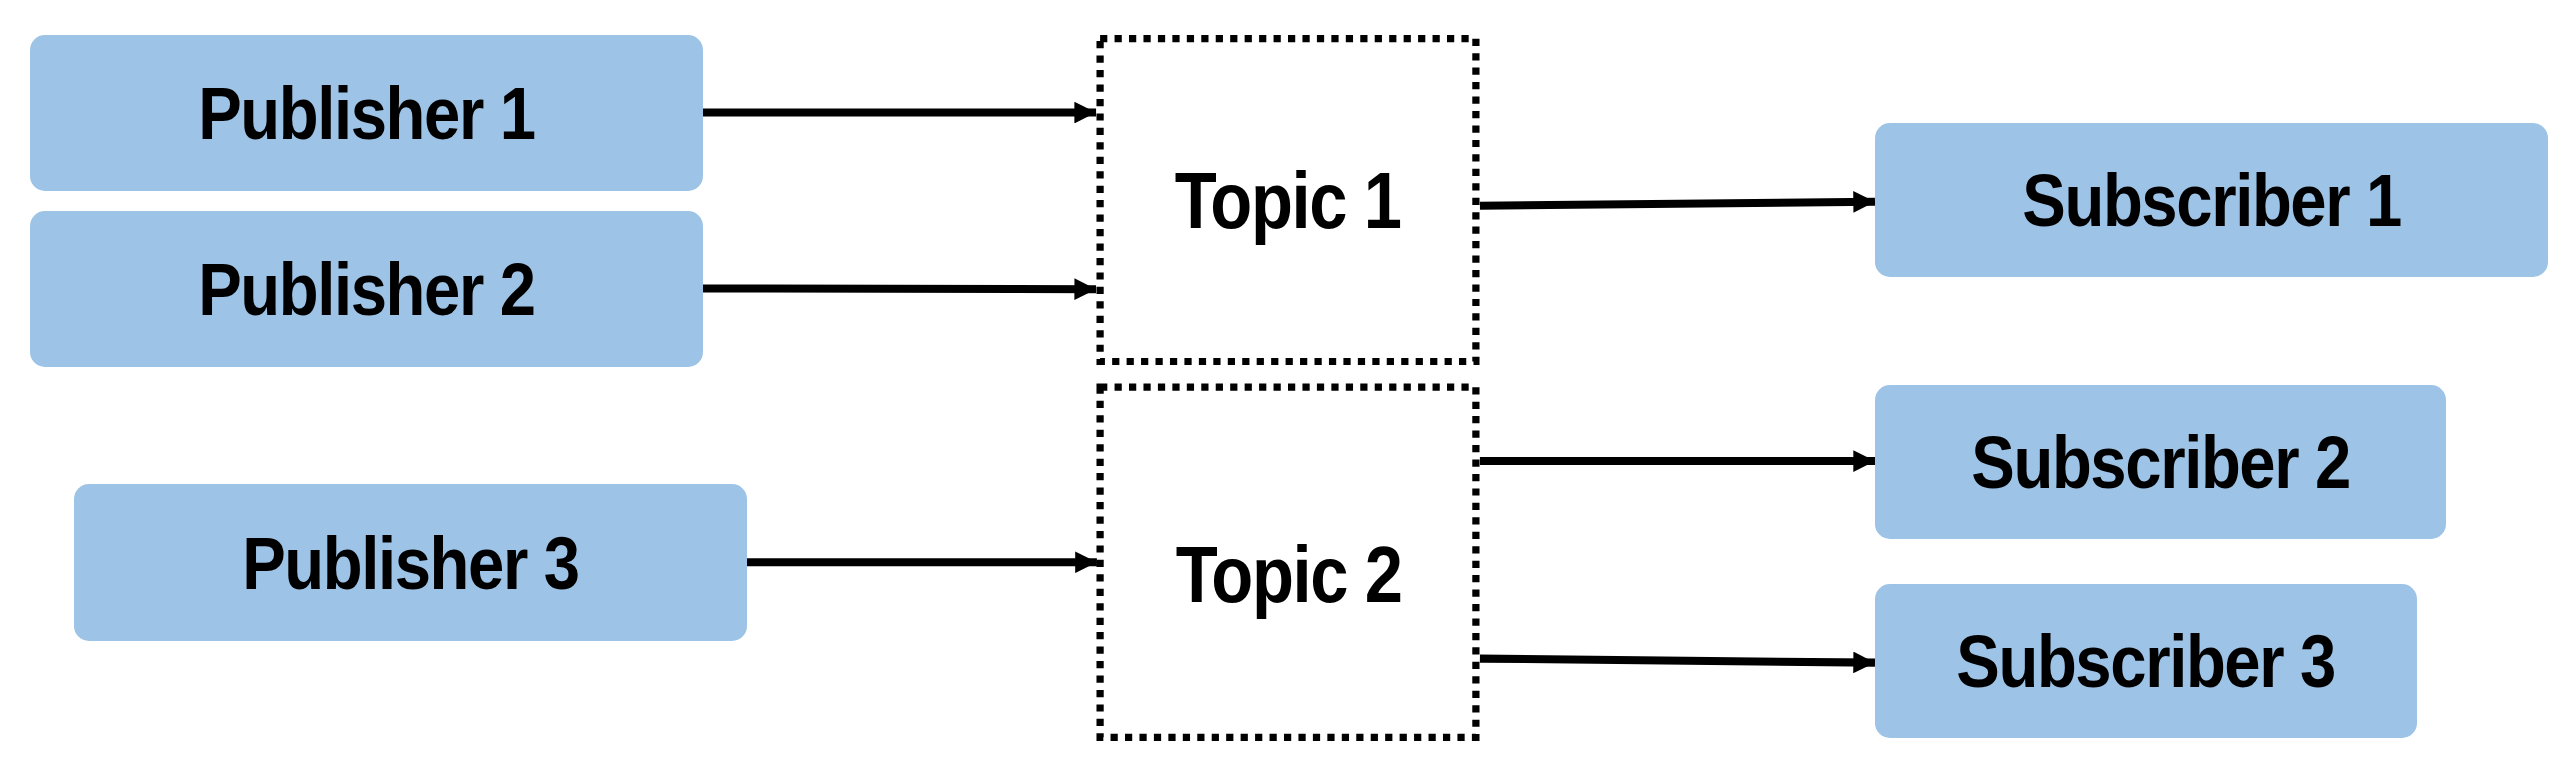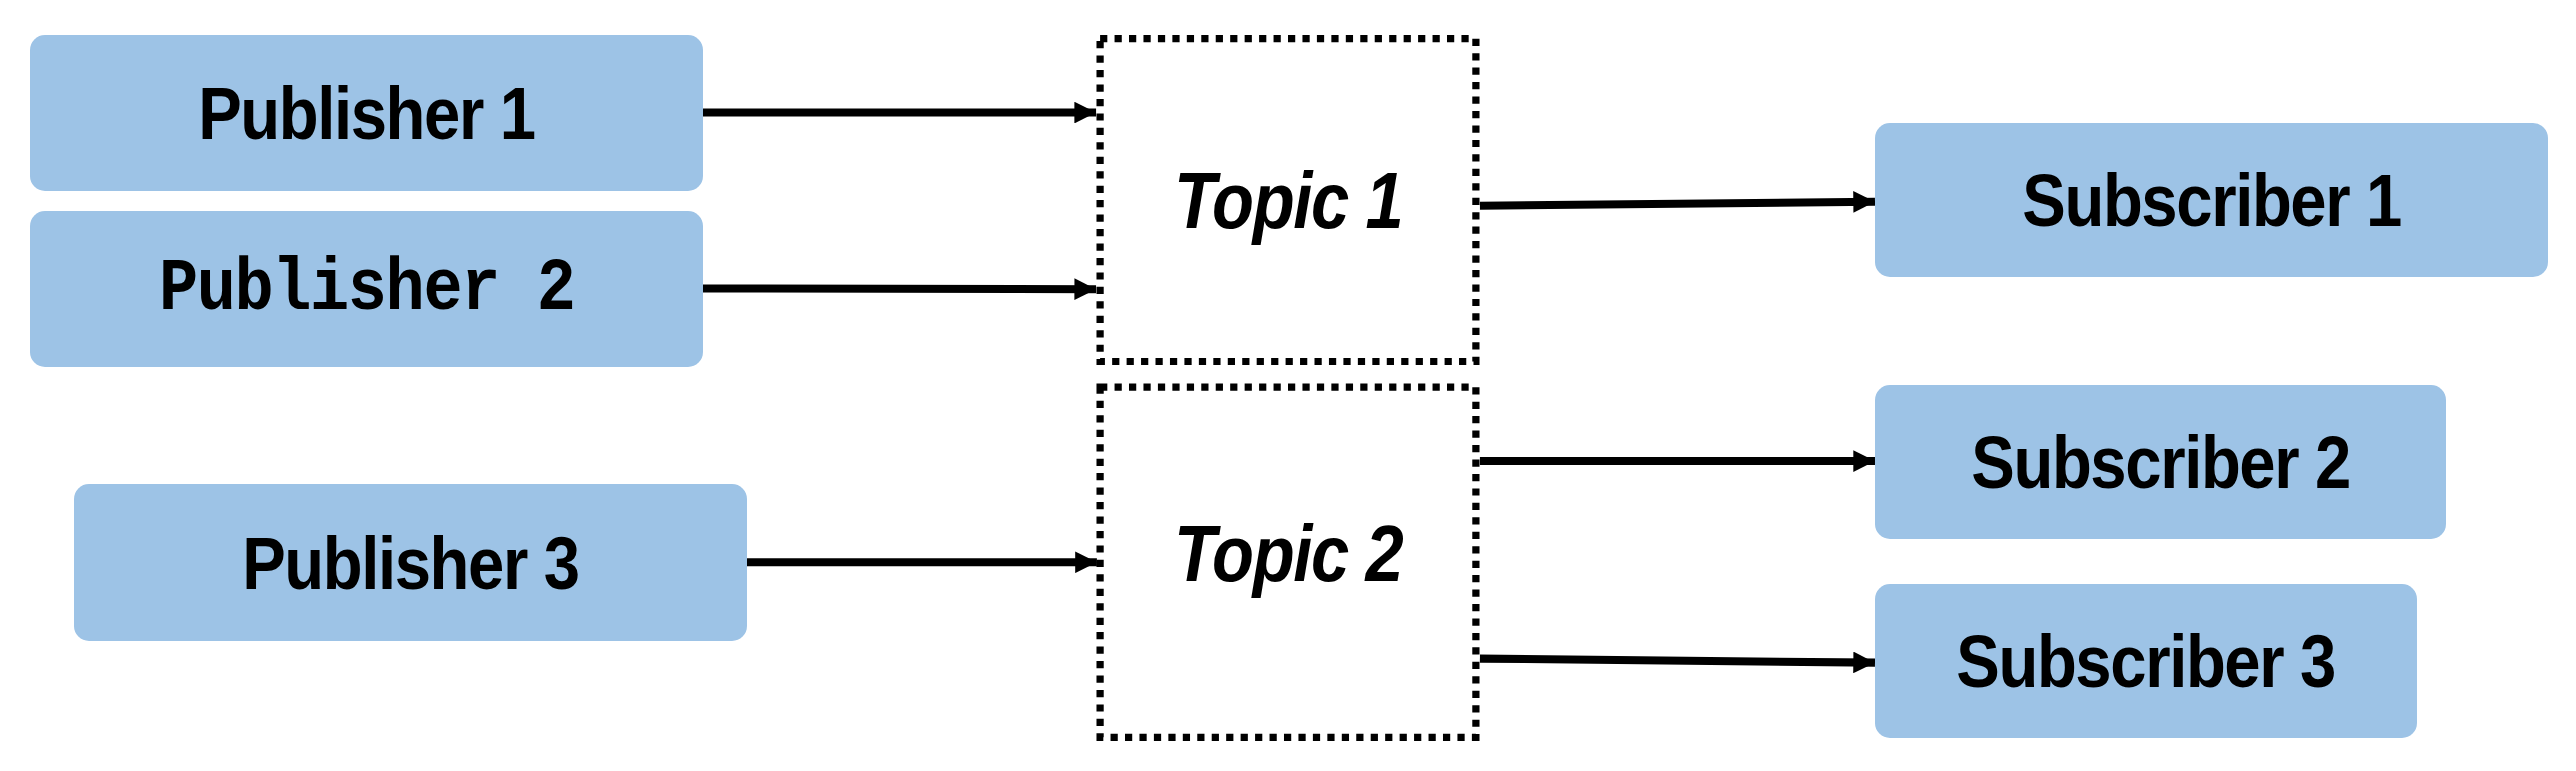--- a/index.html
+++ b/index.html
@@ -38,32 +38,31 @@
     font-weight: bold;
     color: var(--text, #000000);
     font-size: 75px;
     letter-spacing: -1.6px;
     transform: scaleX(0.87);
     transform-origin: center center;
     white-space: nowrap;
   }
   .topic-label-wrap {
     background: transparent;
-    font-style: italic;
   }
   .topic-label {
     font-size: 79px;
   }
   
   .pub1 { left: 30px;  top: 35px;  width: 673px; height: 156px; }
-  .pub2 { left: 30px;  top: 211px; width: 673px; height: 156px; font-family: Liberation Mono, monospace; }
+  .pub2 { left: 30px;  top: 211px; width: 673px; height: 156px; }
   .pub3 { left: 30px;  top: 484px; width: 673px; height: 157px; margin-left: 44px; }
   
   .topic1 { left: 1096px; top: 35px;  width: 384px; height: 331px; }
-  .topic2 { left: 1097px; top: 375px; width: 383px; height: 357px; }
+  .topic2 { left: 1097px; top: 396px; width: 383px; height: 357px; }
   
   .sub1 { left: 1875px; top: 123px; width: 673px; height: 154px; }
   .sub2 { left: 1875px; top: 385px; width: 571px; height: 154px; }
   .sub3 { left: 1875px; top: 584px; width: 542px; height: 154px; }
 </style>
 </head>
 <body>
 
 <div class="canvas">
 

